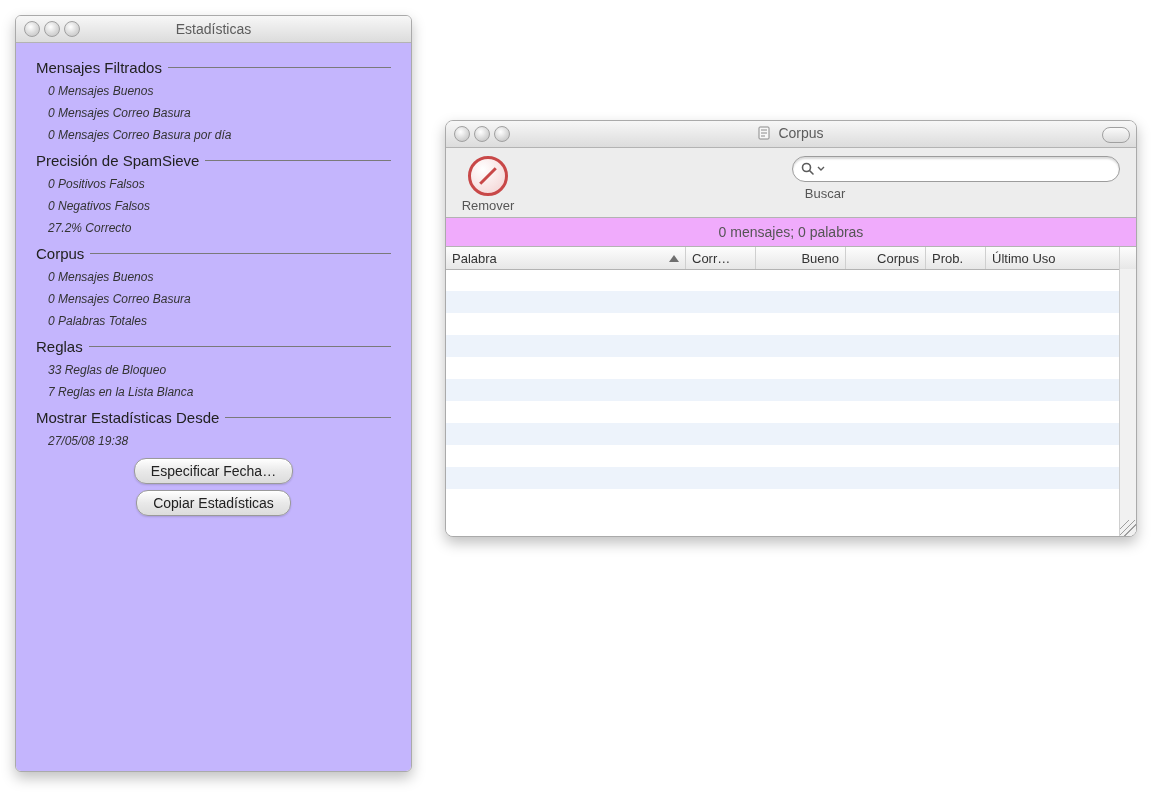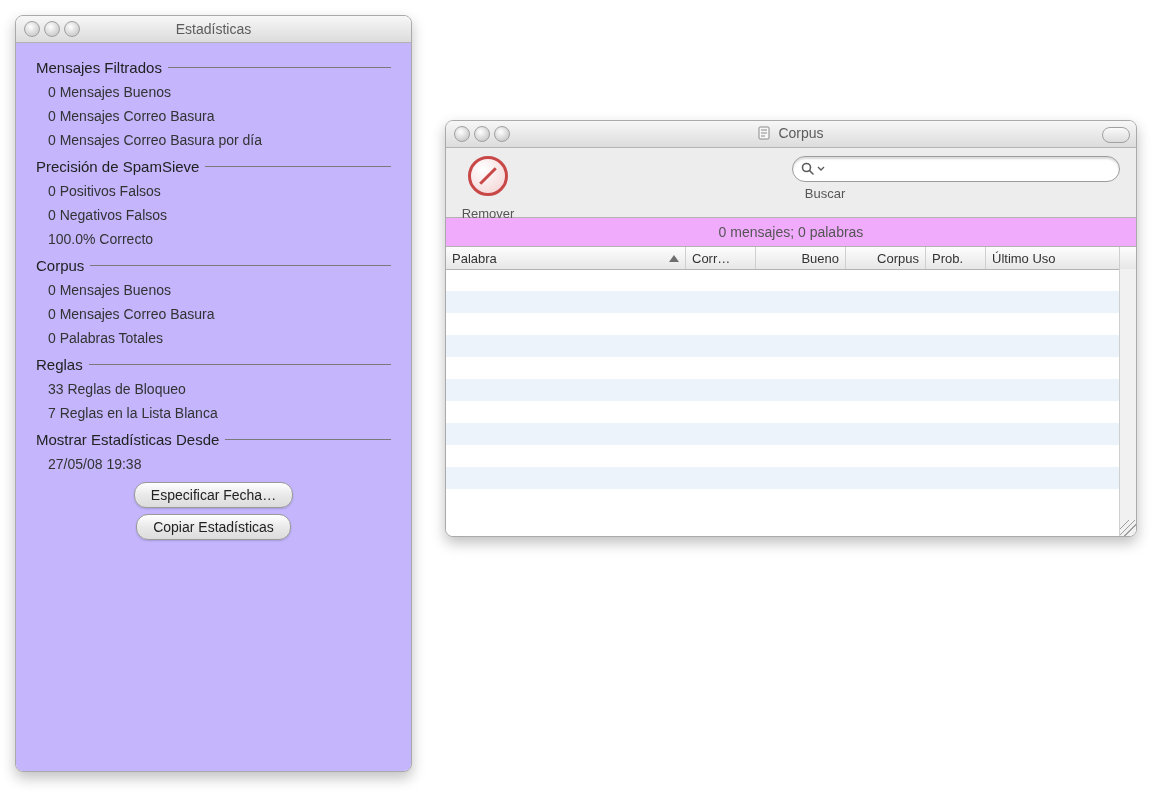--- a/index.html
+++ b/index.html
@@ -62,21 +62,21 @@
     height: 14px;
     border: 1px solid #a0a0a0;
     border-radius: 9px;
     background: linear-gradient(#fafafa,#dcdcdc);
     position: absolute;
     right: 6px;
     top: 6px;
   }
 
   
-  #stats-window { left: 15px; top: 15px; width: 395px; height: 755px; }
+  #stats-window { left: 15px; top: 15px; width: 395px; height: 755px; border-radius: 6px; }
   .stats-body {
     padding: 16px 20px 0 20px;
     background: #c4b5fd;
     height: calc(100% - 26px);
     box-sizing: border-box;
   }
   .section { margin-bottom: 10px; }
   .section-title-row {
     display: flex;
     align-items: center;
@@ -90,22 +90,23 @@
     white-space: nowrap;
   }
   .section-rule {
     flex: 1;
     border-bottom: 1px solid #7a7a7a;
     height: 0;
     margin-left: 2px;
   }
   .stat-item {
     margin: 8px 0 8px 12px;
-    font-size: 14px;
+    font-size: 12px;
     color: #333;
+    font-style: italic;
   }
   .button-row {
     display: flex;
     justify-content: center;
     margin-top: 6px;
   }
   .aqua-button {
     display: inline-block;
     padding: 4px 16px;
     font-size: 14px;
@@ -122,21 +123,21 @@
   .corpus-toolbar {
     display: flex;
     align-items: flex-start;
     padding: 8px 12px 4px 12px;
     background: #ededed;
     border-bottom: 1px solid #b3b3b3;
     gap: 12px;
     height: 70px;
     box-sizing: border-box;
   }
-  .tool-item { display: flex; flex-direction: column; align-items: center; gap: 10px; width: 60px; }
+  .tool-item { display: flex; flex-direction: column; align-items: center; gap: 2px; width: 60px; }
   .remove-icon {
     width: 40px; height: 40px;
     border-radius: 50%;
     border: 3px solid #c84848;
     position: relative;
     box-sizing: border-box;
     background: radial-gradient(circle at 35% 30%, #fff, #f3d0d0);
   }
   .remove-icon::after {
     content: "";
@@ -264,21 +265,21 @@
       <div class="stat-item">0 Mensajes Correo Basura por día</div>
     </div>
 
     <div class="section">
       <div class="section-title-row">
         <span class="section-title">Precisión de SpamSieve</span>
         <span class="section-rule"></span>
       </div>
       <div class="stat-item">0 Positivos Falsos</div>
       <div class="stat-item">0 Negativos Falsos</div>
-      <div class="stat-item">100.0% Correcto</div>
+      <div class="stat-item">27.2% Correcto</div>
     </div>
 
     <div class="section">
       <div class="section-title-row">
         <span class="section-title">Corpus</span>
         <span class="section-rule"></span>
       </div>
       <div class="stat-item">0 Mensajes Buenos</div>
       <div class="stat-item">0 Mensajes Correo Basura</div>
       <div class="stat-item">0 Palabras Totales</div>

